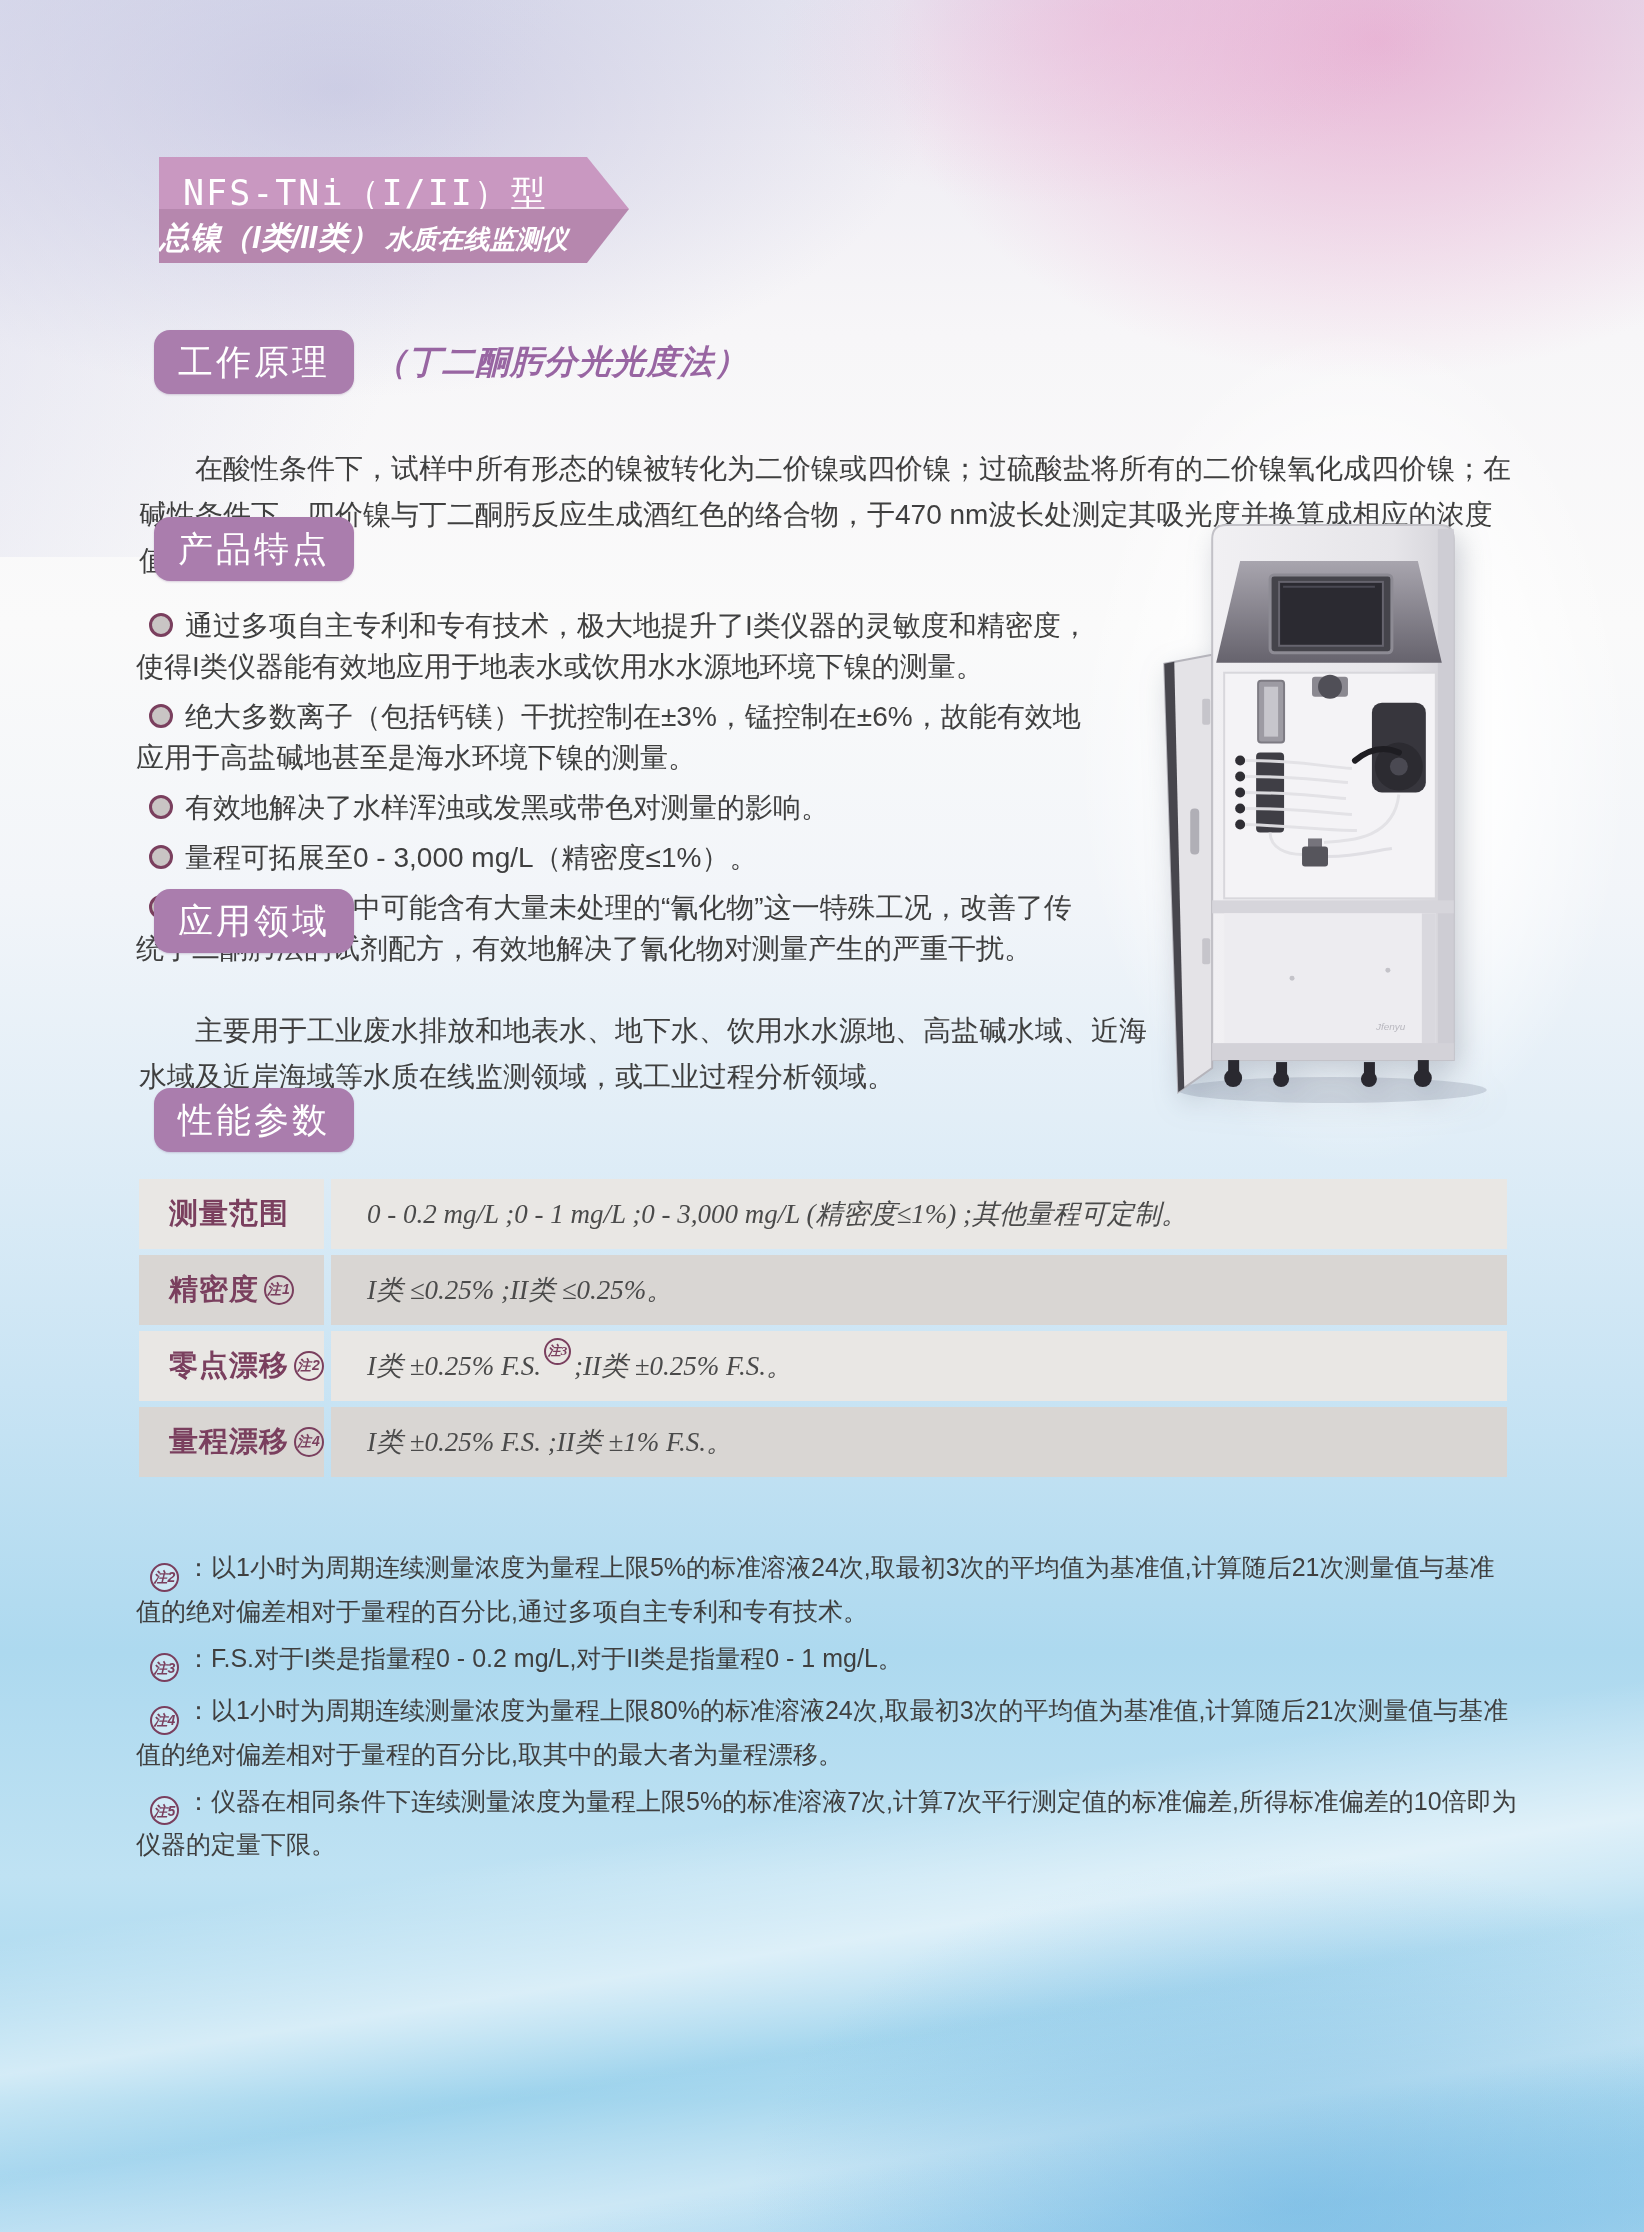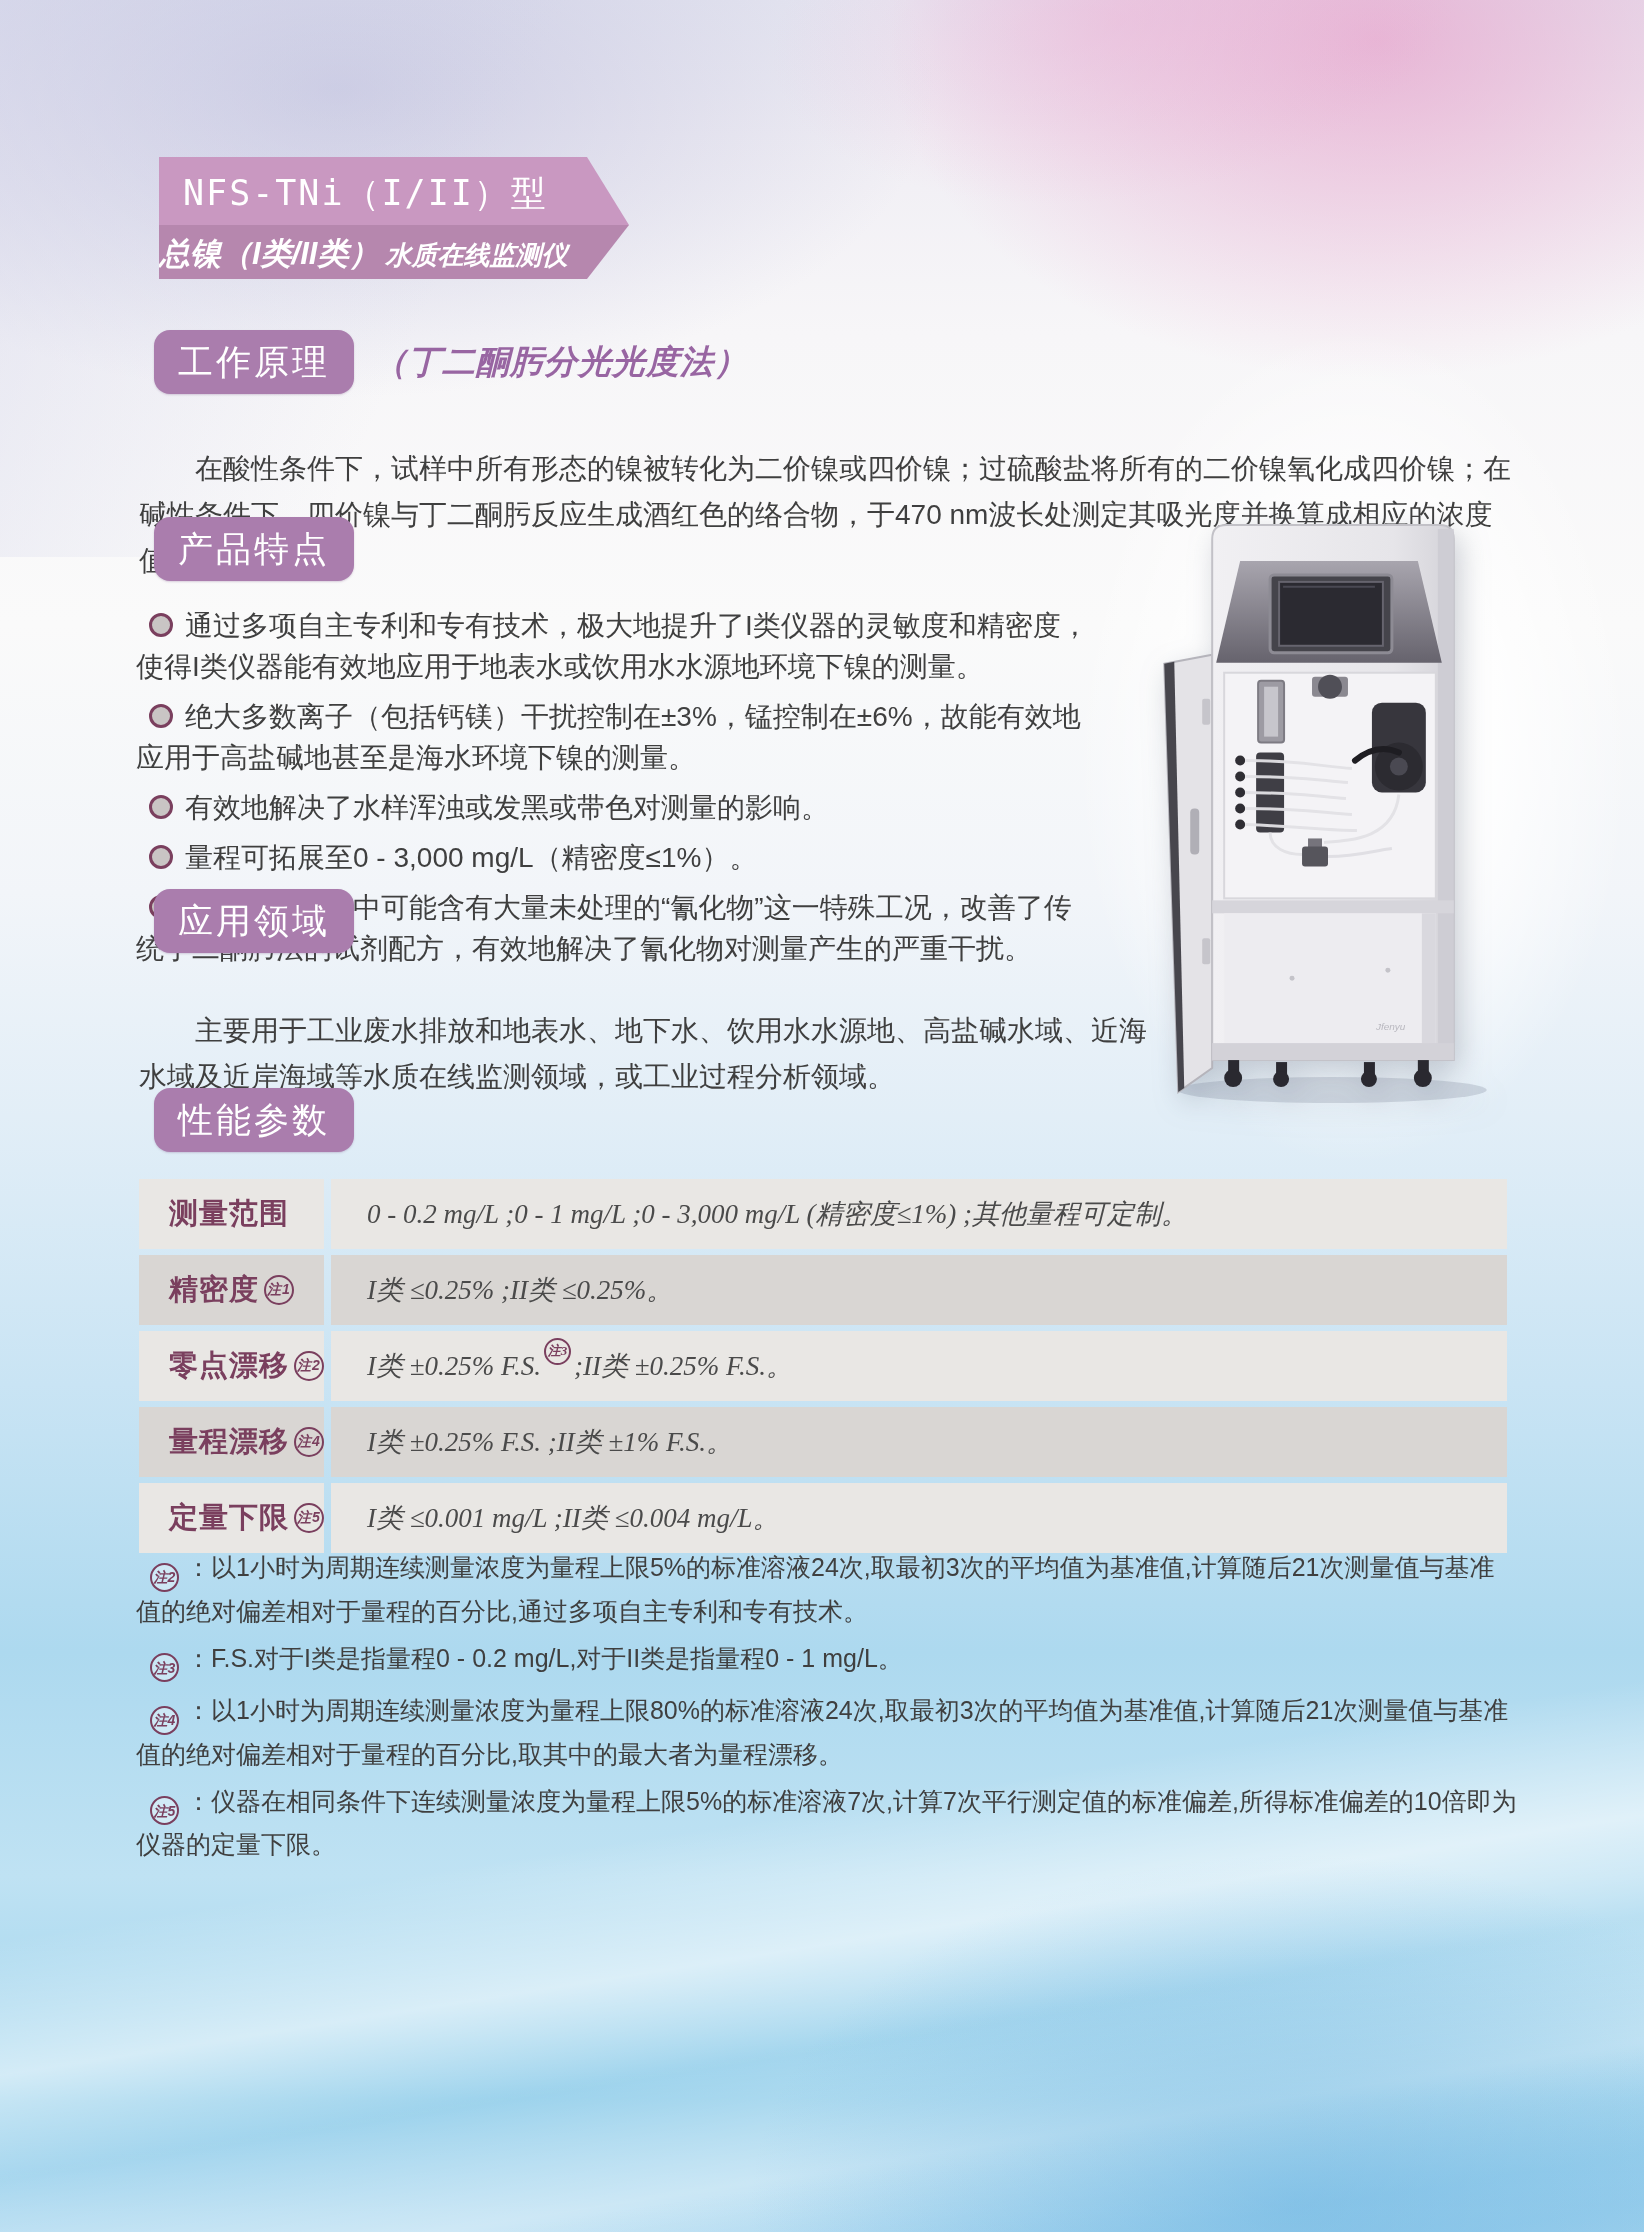--- a/index.html
+++ b/index.html
@@ -23,21 +23,21 @@
     background: radial-gradient(closest-side, rgba(255,255,255,0.95) 45%, rgba(255,255,255,0)); }
   .wave { position:absolute; left:-348px; width:2488px; height:617px; transform:rotate(-7deg); }
   .wave1 { top:1632px; background: linear-gradient(178deg, rgba(255,255,255,0) 30%, rgba(255,255,255,0.55) 49%, rgba(255,255,255,0) 64%); }
   .wave2 { top:1851px; background: linear-gradient(178deg, rgba(255,255,255,0) 32%, rgba(255,255,255,0.40) 50%, rgba(255,255,255,0) 66%); }
   .wave3 { top:2000px; background: linear-gradient(178deg, rgba(140,200,235,0) 30%, rgba(140,200,235,0.45) 52%, rgba(140,200,235,0) 70%); }
   .bg-deep { position:absolute; right:-199px; bottom:-318px; width:1095px; height:697px; border-radius:50%;
     background: radial-gradient(closest-side, rgba(88,168,220,0.40), rgba(88,168,220,0)); }
 
   
   .banner { position:absolute; left:159px; top:157px; width:470px; }
-  .band-light { height:68px; background:#c998c1;
+  .band-light { height:52px; background:#c998c1;
     clip-path: polygon(0 0, calc(100% - 42px) 0, 100% 100%, 0 100%);
     color:#fff; font-family:"DejaVu Sans Mono","Liberation Mono",monospace;
     font-size:35px; line-height:72px; padding-left:24px; letter-spacing:2px; box-sizing:border-box; }
   .band-dark { height:54px; background:#b687ae;
     clip-path: polygon(0 0, 100% 0, calc(100% - 42px) 100%, 0 100%);
     color:#fff; text-align:right; padding-right:62px; box-sizing:border-box;
     font-style:italic; font-weight:bold; line-height:58px; white-space:nowrap; }
   .band-dark .main { font-size:31px; }
   .band-dark .sub  { font-size:26px; margin-left:6px; }
 
@@ -171,30 +171,20 @@
     <div class="spec-row row-b">
       <div class="spec-label">
           <span>量程漂移</span>
           <span class="note-badge">注4</span>
         </div>
       <div class="spec-value">
           <span>I类 ±0.25% F.S. ;II类 ±1% F.S.。</span>
           <span></span>
         </div>
     </div>
-    <div class="spec-row row-a">
-      <div class="spec-label">
-          <span>定量下限</span>
-          <span class="note-badge">注5</span>
-        </div>
-      <div class="spec-value">
-          <span>I类 ≤0.001 mg/L ;II类 ≤0.004 mg/L。</span>
-          <span></span>
-        </div>
-    </div>
   </div>
 
   <div class="footnotes">
     <div class="fn"><span class="fn-badge">注2</span><span>：以1小时为周期连续测量浓度为量程上限5%的标准溶液24次,取最初3次的平均值为基准值,计算随后21次测量值与基准值的绝对偏差相对于量程的百分比,通过多项自主专利和专有技术。</span></div>
     <div class="fn"><span class="fn-badge">注3</span><span>：F.S.对于I类是指量程0 - 0.2 mg/L,对于II类是指量程0 - 1 mg/L。</span></div>
     <div class="fn"><span class="fn-badge">注4</span><span>：以1小时为周期连续测量浓度为量程上限80%的标准溶液24次,取最初3次的平均值为基准值,计算随后21次测量值与基准值的绝对偏差相对于量程的百分比,取其中的最大者为量程漂移。</span></div>
     <div class="fn"><span class="fn-badge">注5</span><span>：仪器在相同条件下连续测量浓度为量程上限5%的标准溶液7次,计算7次平行测定值的标准偏差,所得标准偏差的10倍即为仪器的定量下限。</span></div>
   </div>
 
   <div class="instrument">

